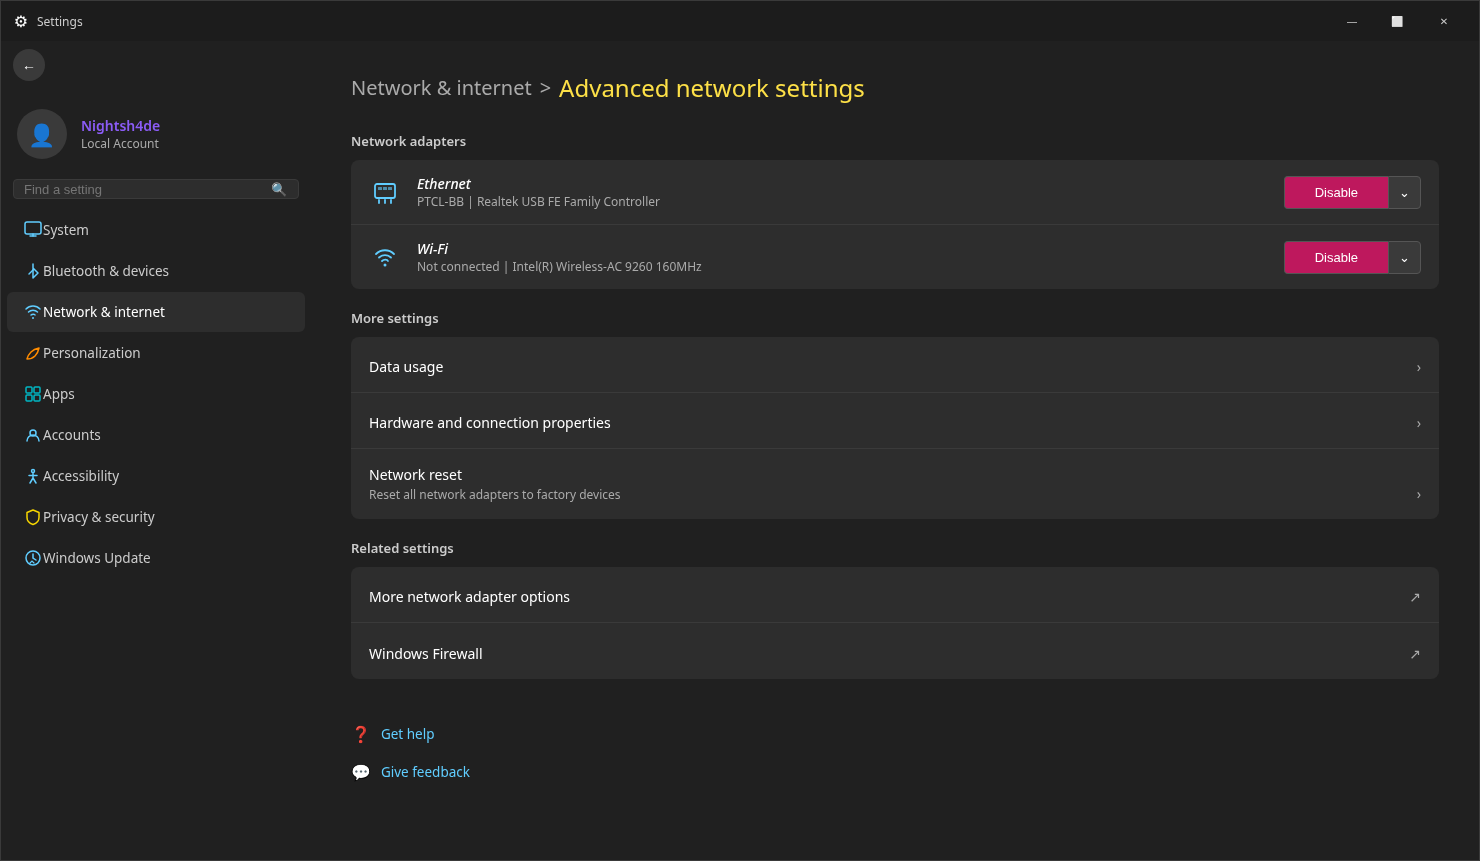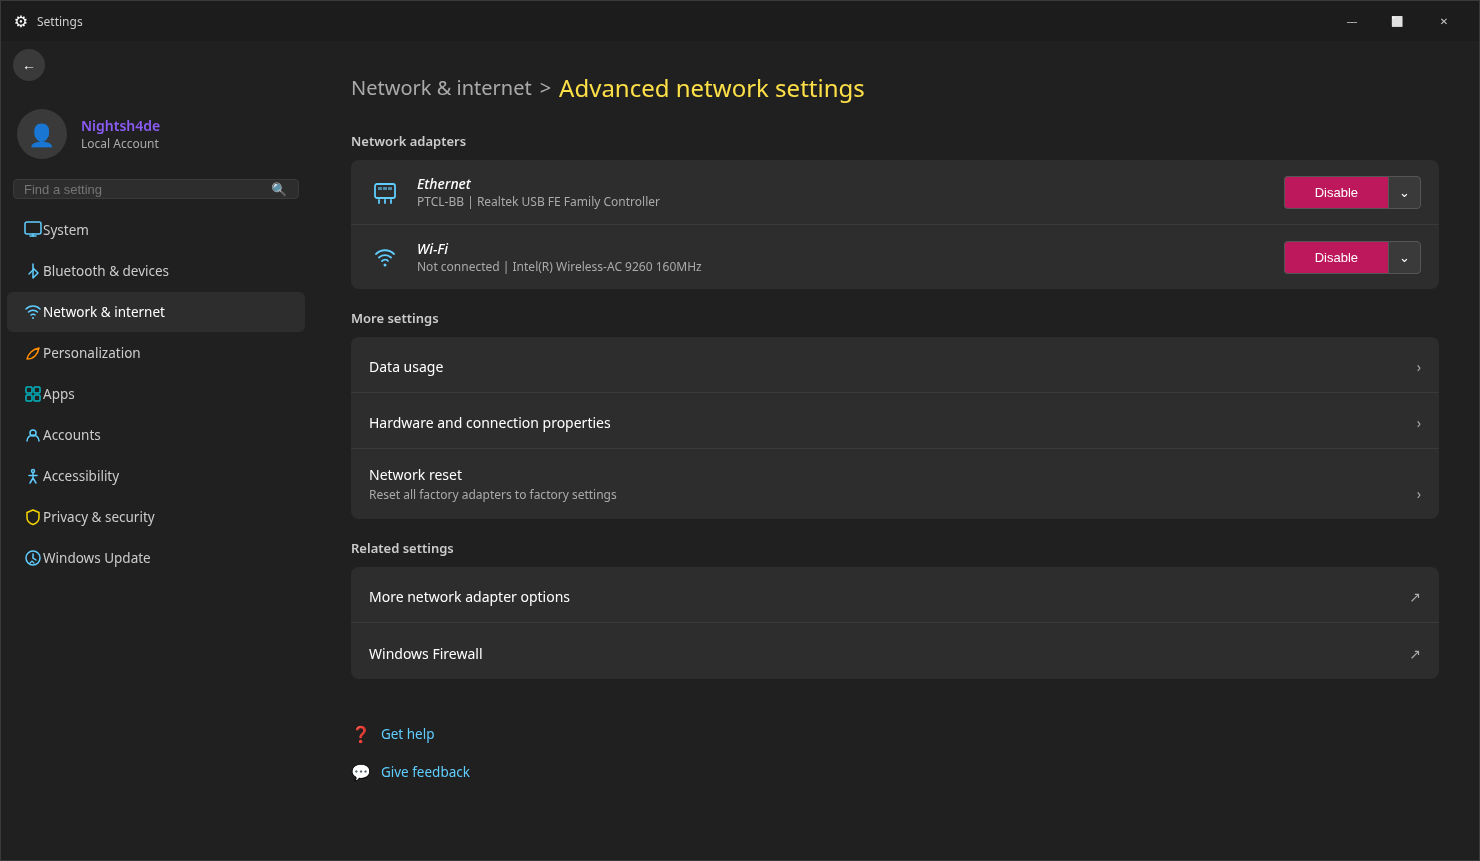--- a/index.html
+++ b/index.html
@@ -517,21 +517,21 @@
           <div class="settings-item">
             <div class="settings-item-text">
               <div class="settings-item-title">Hardware and connection properties</div>
             </div>
             <span class="settings-item-chevron">›</span>
           </div>
 
           <div class="settings-item">
             <div class="settings-item-text">
               <div class="settings-item-title">Network reset</div>
-              <div class="settings-item-subtitle">Reset all factory adapters to factory settings</div>
+              <div class="settings-item-subtitle">Reset all network adapters to factory devices</div>
             </div>
             <span class="settings-item-chevron">›</span>
           </div>
 
         </div>
       </div>
 
       <div class="section-group">
         <div class="section-heading">Related settings</div>
         <div class="card">

